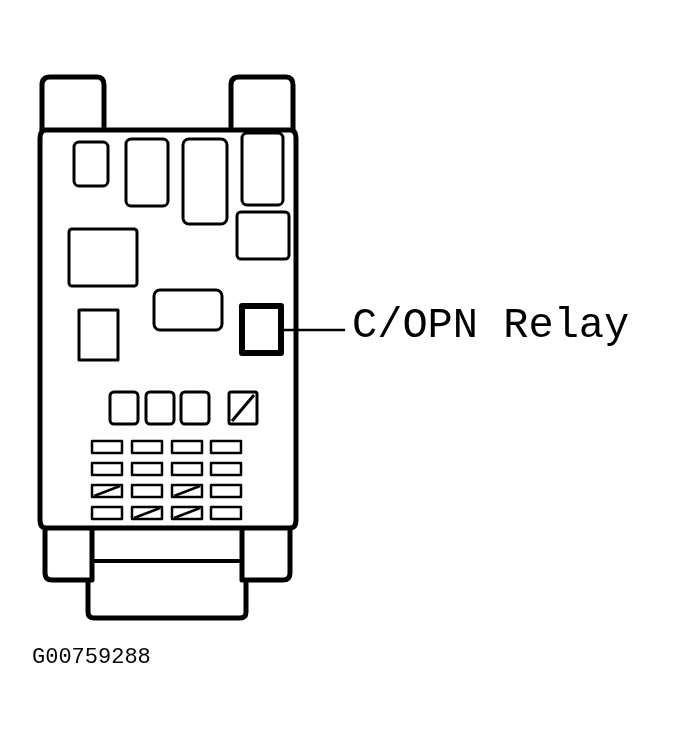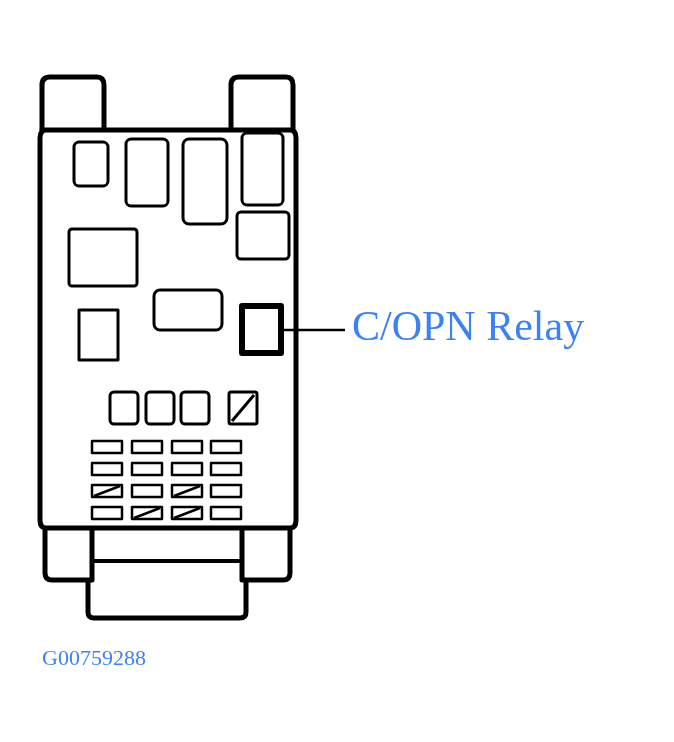--- a/index.html
+++ b/index.html
@@ -1,20 +1,20 @@
 <!DOCTYPE html>
 <html><head>
 <meta charset="utf-8">
 <style>
   html, body { margin:0; padding:0; background:#ffffff; }
   body { width:674px; height:742px; position:relative; overflow:hidden; }
   svg { position:absolute; left:0; top:0; }
-  .lbl { position:absolute; font-family:Liberation Serif, serif; color:#3b82f6; white-space:nowrap; }
+  .lbl { position:absolute; font-family:Liberation Mono, monospace; color:#000000; white-space:nowrap; }
   #relay-label { left:352px; top:302px; font-size:42px; line-height:48px; }
-  #fig-id { left:42px; top:645px; font-size:22px; line-height:26px; }
+  #fig-id { left:32px; top:645px; font-size:22px; line-height:26px; }
 </style>
 </head>
 <body>
 
 <svg width="674" height="742" viewBox="0 0 674 742" fill="none" stroke="#000" stroke-linejoin="round">
 
   <path d="M42,130 V85 Q42,77 50,77 H97 Q104,77 104,85 V130" stroke-width="5"></path>
   <path d="M231,130 V85 Q231,77 239,77 H286 Q293,77 293,85 V130" stroke-width="5"></path>
 
   <path d="M42,130 H290 Q296,130 296,138 V520 Q296,528 290,528 H46 Q40,528 40,520 V138 Q40,130 46,130 Z" stroke-width="5"></path>

